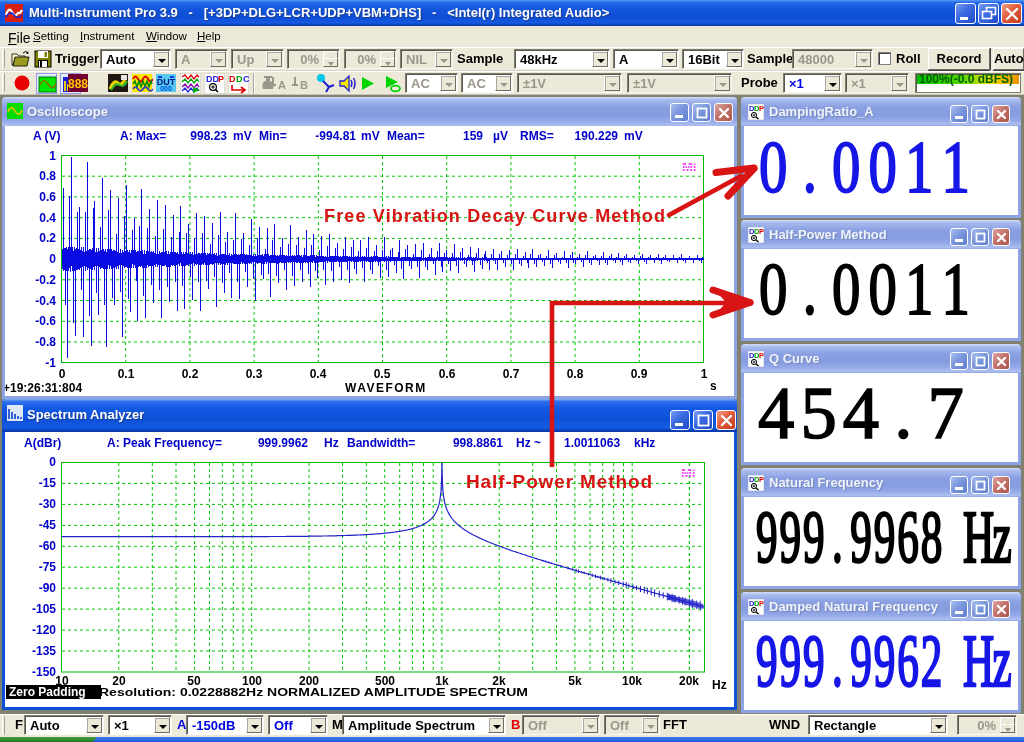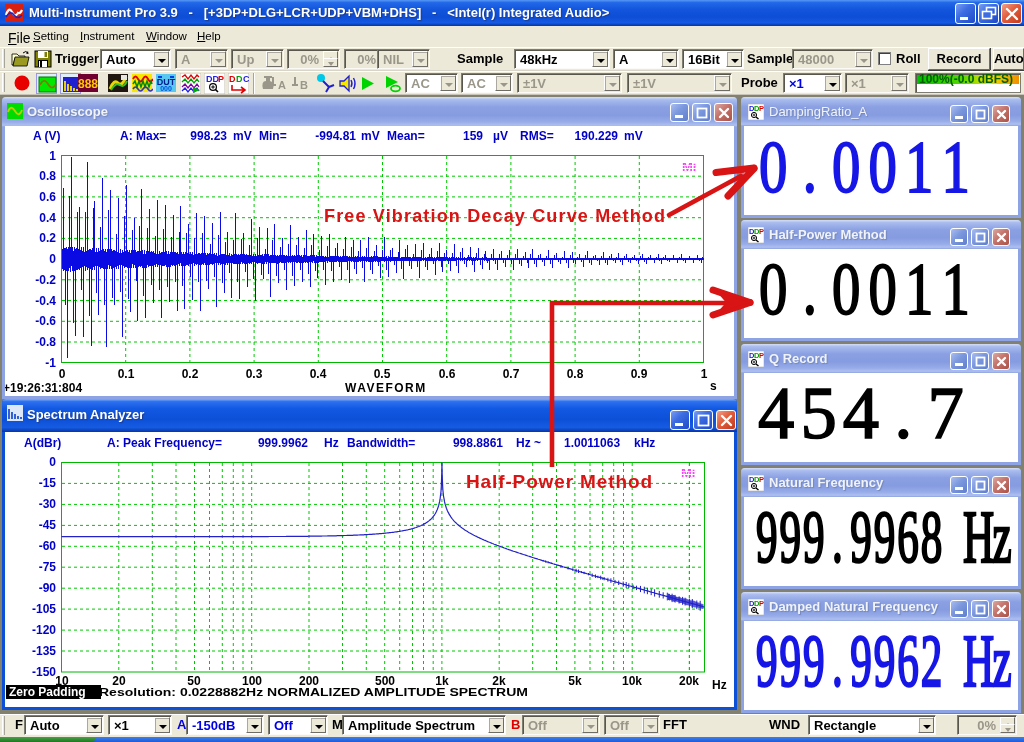--- a/index.html
+++ b/index.html
@@ -108,21 +108,21 @@
       <div class="dn"></div>
     </span>
   </div>
 <div class="fld dis" style="left:344px;top:49px;width:53px">
     <span class="tx" style="left:auto;right:20px">0%</span>
     <span class="spn">
       <div class="up"></div>
       <div class="dn"></div>
     </span>
   </div>
-<div class="fld dis" style="left:377px;top:49px;width:53px;height:20px">
+<div class="fld dis" style="left:400px;top:49px;width:53px;height:20px">
     <span class="tx">NIL</span>
     <span class="darr"></span>
   </div>
 <div class="lbl" style="left:457px;top:51px;color:#000;font-size:13px">Sample</div>
 <div class="fld" style="left:514px;top:49px;width:96px;height:20px">
     <span class="tx">48kHz</span>
     <span class="darr"></span>
   </div>
 <div class="fld" style="left:613px;top:49px;width:66px;height:20px">
     <span class="tx">A</span>
@@ -153,21 +153,21 @@
       <rect x="1" y="2" width="17" height="15" fill="#00e800" stroke="#007800"></rect>
       <path d="M2 10 Q6 2 10 9 T18 9" stroke="#807800" stroke-width="1.6" fill="none"></path>
     </svg>
   </div>
 <div class="abs" style="left:60px;top:73px;width:21px;height:21px;border:1px solid #9a96ea;background:#dfeef8;">
     <svg width="19" height="19" style="position:absolute;left:1px;top:1px">
       <rect x="1" y="2" width="17" height="15" fill="#2020d0"></rect>
       <path d="M3 16 V6 M6 16 V9 M9 16 V11 M12 16 V13 M15 16 V14" stroke="#ffe000" stroke-width="1.8"></path>
     </svg>
   </div>
-<div class="abs" style="left:78px;top:73px;width:21px;height:24px;">
+<div class="abs" style="left:68px;top:73px;width:21px;height:24px;">
     <svg width="21" height="21" style="position:absolute;left:0px;top:0px">
       <rect x="0" y="1" width="20" height="18" fill="#700030"></rect>
       <text x="10" y="14.5" font-size="12" font-weight="bold" fill="#ffc800" text-anchor="middle" font-family="Liberation Sans">888</text>
     </svg>
   </div>
 <div class="abs" style="left:108px;top:73px;width:21px;height:21px;">
     <svg width="21" height="21" style="position:absolute;left:0px;top:0px">
       <rect x="0" y="1" width="20" height="18" fill="#201810"></rect>
       <path d="M2 16 Q6 6 10 10 T18 4" stroke="#e8d800" stroke-width="3" fill="none"></path>
       <path d="M3 17 Q8 9 12 12 T19 8" stroke="#30c030" stroke-width="2" fill="none"></path>
@@ -501,21 +501,21 @@
 <div class="abs twi" style="left:741px;top:97px;width:280px;height:29px;border-radius:4px 4px 0 0"></div>
 <svg class="abs" style="left:748px;top:104px" width="16" height="16">
     <rect width="16" height="16" fill="#fff" stroke="#a0a0a0" stroke-width="0.5"></rect>
     <text x="1" y="7" font-size="7.5" font-weight="bold" fill="#2020e0" font-family="Liberation Sans">D</text>
     <text x="6" y="7" font-size="7.5" font-weight="bold" fill="#00a000" font-family="Liberation Sans">D</text>
     <text x="11" y="7" font-size="7.5" font-weight="bold" fill="#e00000" font-family="Liberation Sans">P</text>
     <circle cx="6" cy="11" r="2.6" fill="none" stroke="#000"></circle>
     <path d="M8 13 L10.5 15" stroke="#000" stroke-width="1.4"></path>
     <path d="M6 9.6 V12.4 M4.6 11 H7.4" stroke="#000" stroke-width="0.8"></path>
   </svg>
-<div class="abs" style="left:769px;top:104px;font-size:13px;font-weight:normal;color:#f0f3fa;text-shadow:1px 1px 1px #7486b8;white-space:nowrap">DampingRatio_A</div>
+<div class="abs" style="left:769px;top:104px;font-size:13px;font-weight:bold;color:#f0f3fa;text-shadow:1px 1px 1px #7486b8;white-space:nowrap">DampingRatio_A</div>
 <div class="xb xbi" style="left:950px;top:105px;width:18px;height:18px">
     <svg width="18" height="18">
       <rect x="4" y="10" width="8" height="3" fill="#fff"></rect>
     </svg>
   </div>
 <div class="xb xbi" style="left:971px;top:105px;width:18px;height:18px">
     <svg width="18" height="18">
       <rect x="4.5" y="4.5" width="8" height="8" fill="none" stroke="#fff" stroke-width="1.8"></rect>
     </svg>
   </div>
@@ -567,21 +567,21 @@
 <div class="abs twi" style="left:741px;top:344px;width:280px;height:29px;border-radius:4px 4px 0 0"></div>
 <svg class="abs" style="left:748px;top:351px" width="16" height="16">
     <rect width="16" height="16" fill="#fff" stroke="#a0a0a0" stroke-width="0.5"></rect>
     <text x="1" y="7" font-size="7.5" font-weight="bold" fill="#2020e0" font-family="Liberation Sans">D</text>
     <text x="6" y="7" font-size="7.5" font-weight="bold" fill="#00a000" font-family="Liberation Sans">D</text>
     <text x="11" y="7" font-size="7.5" font-weight="bold" fill="#e00000" font-family="Liberation Sans">P</text>
     <circle cx="6" cy="11" r="2.6" fill="none" stroke="#000"></circle>
     <path d="M8 13 L10.5 15" stroke="#000" stroke-width="1.4"></path>
     <path d="M6 9.6 V12.4 M4.6 11 H7.4" stroke="#000" stroke-width="0.8"></path>
   </svg>
-<div class="abs" style="left:769px;top:351px;font-size:13px;font-weight:bold;color:#f0f3fa;text-shadow:1px 1px 1px #7486b8;white-space:nowrap">Q Record</div>
+<div class="abs" style="left:769px;top:351px;font-size:13px;font-weight:bold;color:#f0f3fa;text-shadow:1px 1px 1px #7486b8;white-space:nowrap">Q Curve</div>
 <div class="xb xbi" style="left:950px;top:352px;width:18px;height:18px">
     <svg width="18" height="18">
       <rect x="4" y="10" width="8" height="3" fill="#fff"></rect>
     </svg>
   </div>
 <div class="xb xbi" style="left:971px;top:352px;width:18px;height:18px">
     <svg width="18" height="18">
       <rect x="4.5" y="4.5" width="8" height="8" fill="none" stroke="#fff" stroke-width="1.8"></rect>
     </svg>
   </div>
@@ -695,21 +695,21 @@
 <div class="fld dis" style="left:604px;top:715px;width:56px;height:20px">
     <span class="tx">Off</span>
     <span class="darr"></span>
   </div>
 <div class="lbl" style="left:663px;top:717px;color:#000;font-size:13px">FFT</div>
 <div class="fld" style="left:687px;top:745px;width:78px;height:20px">
     <span class="tx">2097152</span>
     <span class="darr"></span>
   </div>
 <div class="lbl" style="left:769px;top:717px;color:#000;font-size:13px">WND</div>
-<div class="fld" style="left:808px;top:715px;width:128px;height:20px">
+<div class="fld" style="left:808px;top:715px;width:140px;height:20px">
     <span class="tx">Rectangle</span>
     <span class="darr"></span>
   </div>
 <div class="fld dis" style="left:957px;top:715px;width:60px">
     <span class="tx" style="left:auto;right:20px">0%</span>
     <span class="spn">
       <div class="up"></div>
       <div class="dn"></div>
     </span>
   </div>

